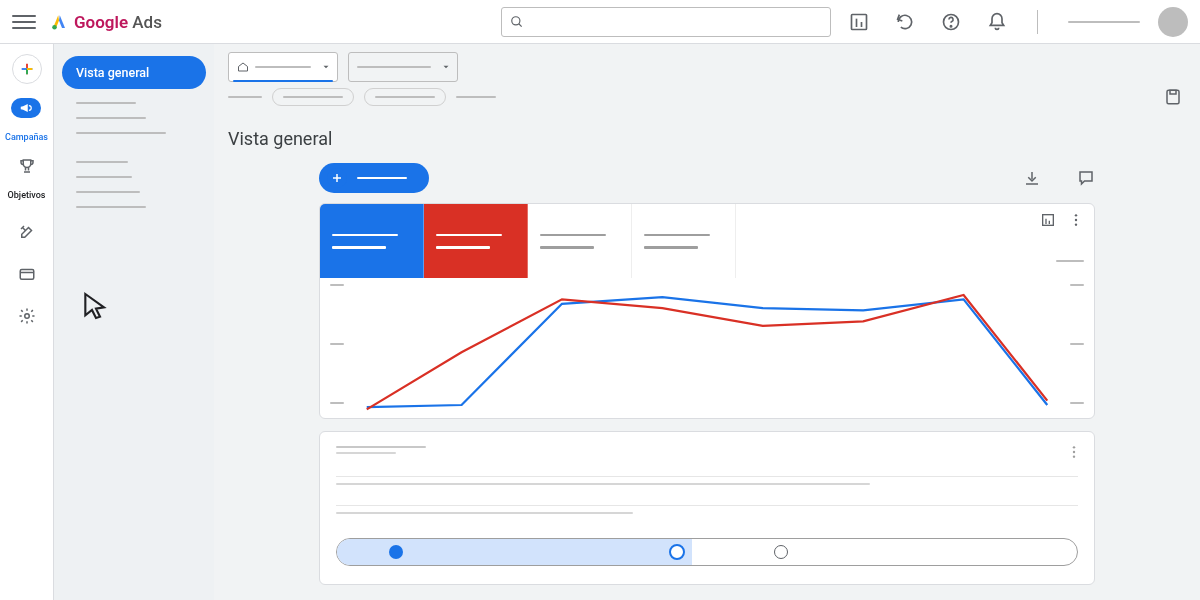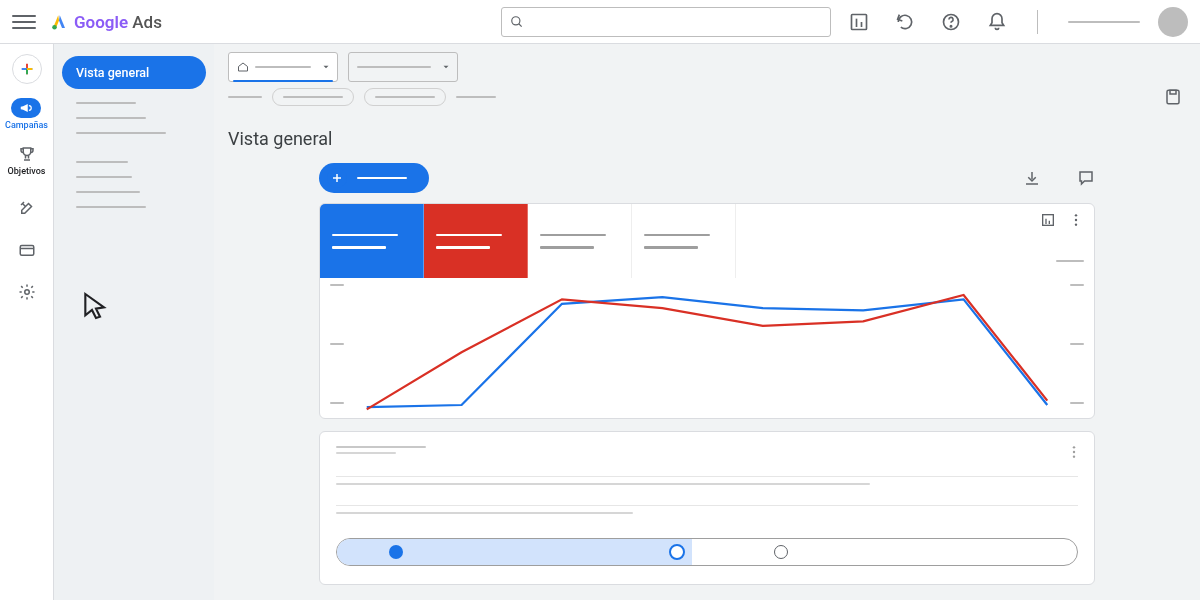--- a/index.html
+++ b/index.html
@@ -5,36 +5,36 @@
 * { margin: 0; padding: 0; box-sizing: border-box; font-family: -apple-system, BlinkMacSystemFont, "Segoe UI", Roboto, Arial, sans-serif; }
 body { width: 1200px; height: 600px; background: #f1f3f4; overflow: hidden; }
 
 
 .header { height: 44px; background: #fff; display: flex; align-items: center; padding: 0 12px; border-bottom: 1px solid #dadce0; }
 .hamburger { width: 24px; height: 24px; display: flex; flex-direction: column; justify-content: center; gap: 4px; cursor: pointer; }
 .hamburger span { height: 2px; background: #5f6368; border-radius: 1px; }
 .logo-wrap { display: flex; align-items: center; gap: 6px; margin-left: 14px; }
 .logo-a { width: 18px; height: 18px; }
 .logo-text { font-size: 17px; color: #555; font-weight: 500; }
-.logo-text b { font-weight: 600; color: #8b5cf6; }
+.logo-text b { font-weight: 600; color: #be185d; }
 .search-box { margin-left: auto; width: 330px; height: 30px; border: 1px solid #bdbdbd; border-radius: 3px; display: flex; align-items: center; padding: 0 8px; background: #fff; }
 .search-box svg { flex-shrink: 0; }
 .header-icons { display: flex; align-items: center; gap: 26px; margin-left: 18px; margin-right: 10px; }
 .hicon { width: 20px; height: 20px; color: #5f6368; cursor: pointer; }
 .divider { width: 1px; height: 24px; background: #bdbdbd; margin: 0 4px; }
 .acct-line { width: 72px; height: 2px; background: #bdbdbd; border-radius: 1px; }
 .avatar { width: 30px; height: 30px; border-radius: 50%; background: #bdbdbd; margin-left: 8px; }
 
 
 .body-wrap { display: flex; height: calc(600px - 44px); }
 
 
 .rail { width: 54px; background: #fff; border-right: 1px solid #dadce0; display: flex; flex-direction: column; align-items: center; padding-top: 10px; gap: 14px; }
 .fab { width: 30px; height: 30px; border-radius: 50%; border: 1.5px solid #dadce0; display: flex; align-items: center; justify-content: center; background: #fff; cursor: pointer; }
-.rail-item { display: flex; flex-direction: column; align-items: center; gap: 2px; cursor: pointer; }
+.rail-item { display: flex; flex-direction: column; align-items: center; gap: 14px; cursor: pointer; }
 .rail-pill { width: 30px; height: 20px; border-radius: 10px; background: #1a73e8; display: flex; align-items: center; justify-content: center; }
 .rail-label { font-size: 9px; color: #1a73e8; font-weight: 500; }
 .rail-label.black { color: #202124; }
 .rail-icon { width: 20px; height: 20px; color: #5f6368; display: flex; align-items: center; justify-content: center; }
 .rail-icon.mt { margin-top: 8px; }
 
 
 .sidebar { width: 160px; background: #eef1f3; padding: 12px 8px; display: flex; flex-direction: column; gap: 13px; position: relative; }
 .side-active { background: #1a73e8; color: #fff; font-size: 12.5px; font-weight: 500; padding: 9px 14px; border-radius: 18px; display: flex; align-items: center; }
 .side-line { height: 2px; background: #bdbdbd; border-radius: 1px; margin-left: 14px; }

